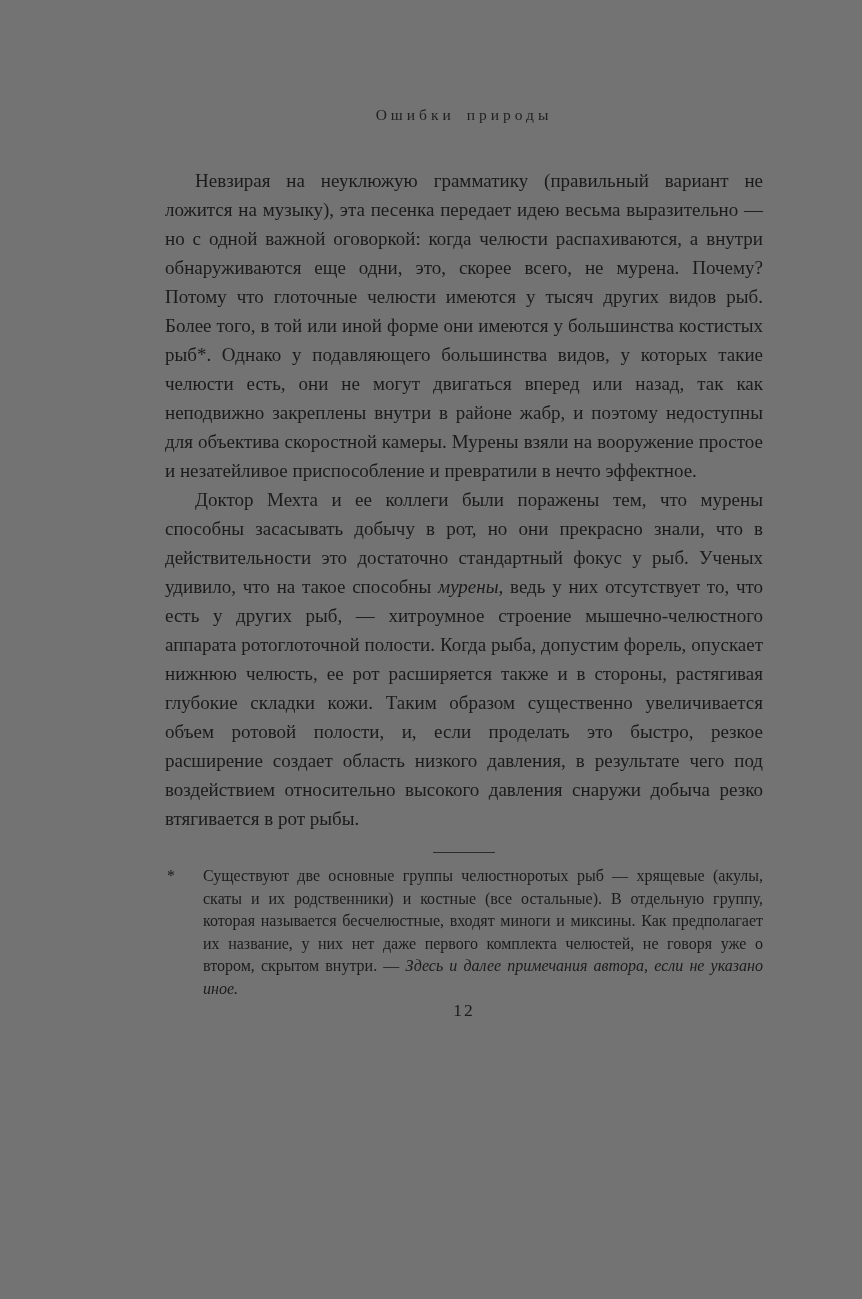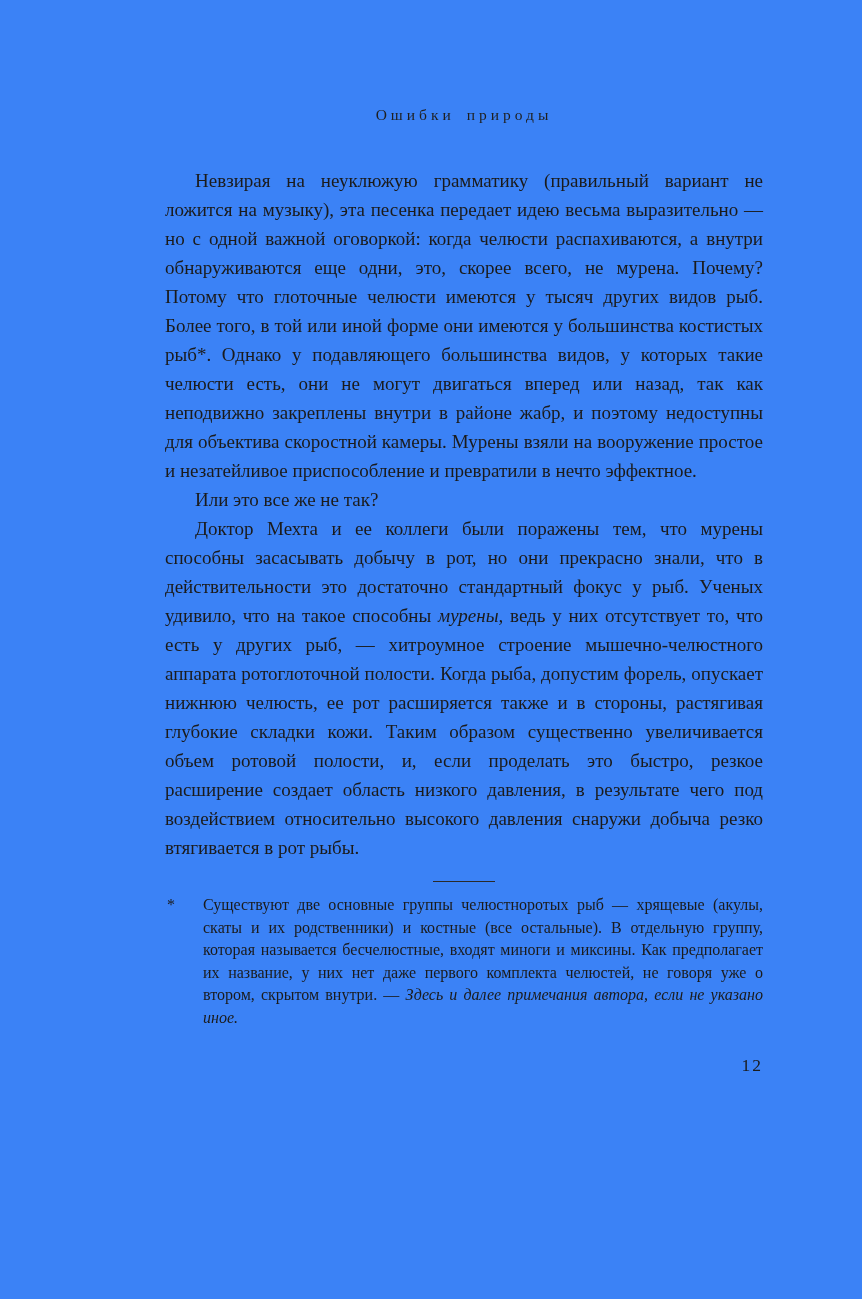--- a/index.html
+++ b/index.html
@@ -4,21 +4,21 @@
 <style>
   html, body {
     margin: 0;
     padding: 0;
     background: #ffffff;
   }
   .page {
     position: relative;
     width: 862px;
     height: 1299px;
-    background: #3b82f6;
+    background: #737373;
     font-family: "Liberation Serif", serif;
     color: #1b1b1b;
     overflow: hidden;
   }
   .content {
     position: absolute;
     left: 165px;
     top: 0;
     width: 598px;
   }
@@ -61,38 +61,36 @@
     width: 36px;
     padding-left: 2px;
   }
   .fn-text {
     flex: 1;
     text-align: justify;
     hyphens: auto;
     -webkit-hyphens: auto;
   }
   .page-number {
-    margin-top: 26px;
-    text-align: right;
+    text-align: center;
     font-size: 17.5px;
     letter-spacing: 2px;
     color: #1b1b1b;
   }
 </style>
 </head>
 <body>
 
 <div class="page">
   <div class="content">
 
     <div class="running-head">Ошибки природы</div>
 
     <div class="body-text">
       <p class="para">Невзирая на неуклюжую грамматику (правильный вариант не ложится на музыку), эта песенка передает идею весьма выразительно — но с одной важной оговоркой: когда челюсти распахиваются, а внутри обнаруживаются еще одни, это, скорее всего, не мурена. Почему? Потому что глоточные челюсти имеются у тысяч других видов рыб. Более того, в той или иной форме они имеются у большинства костистых рыб*. Однако у подавляющего большинства видов, у которых такие челюсти есть, они не могут двигаться вперед или назад, так как неподвижно закреплены внутри в районе жабр, и поэтому недоступны для объектива скоростной камеры. Мурены взяли на вооружение простое и незатейливое приспособление и превратили в нечто эффектное.</p>
-      <p class="para">Или это все же не так?</p>
       <p class="para"><span>Доктор Мехта и ее коллеги были поражены тем, что мурены способны засасывать добычу в рот, но они прекрасно знали, что в действительности это достаточно стандартный фокус у рыб. Ученых удивило, что на такое способны </span><em>мурены,</em><span> ведь у них отсутствует то, что есть у других рыб, — хитроумное строение мышечно-челюстного аппарата ротоглоточной полости. Когда рыба, допустим форель, опускает нижнюю челюсть, ее рот расширяется также и в стороны, растягивая глубокие складки кожи. Таким образом существенно увеличивается объем ротовой полости, и, если проделать это быстро, резкое расширение создает область низкого давления, в результате чего под воздействием относительно высокого давления снаружи добыча резко втягивается в рот рыбы.</span></p>
     </div>
 
     <hr class="footnote-sep">
 
     <div class="footnote">
       <span class="fn-marker">*</span>
       <div class="fn-text"><span>Существуют две основные группы челюстноротых рыб — хрящевые (акулы, скаты и их родственники) и костные (все остальные). В отдельную группу, которая называется бесчелюстные, входят миноги и миксины. Как предполагает их название, у них нет даже первого комплекта челюстей, не говоря уже о втором, скрытом внутри. — </span><em>Здесь и далее примечания автора, если не указано иное.</em></div>
     </div>
 

